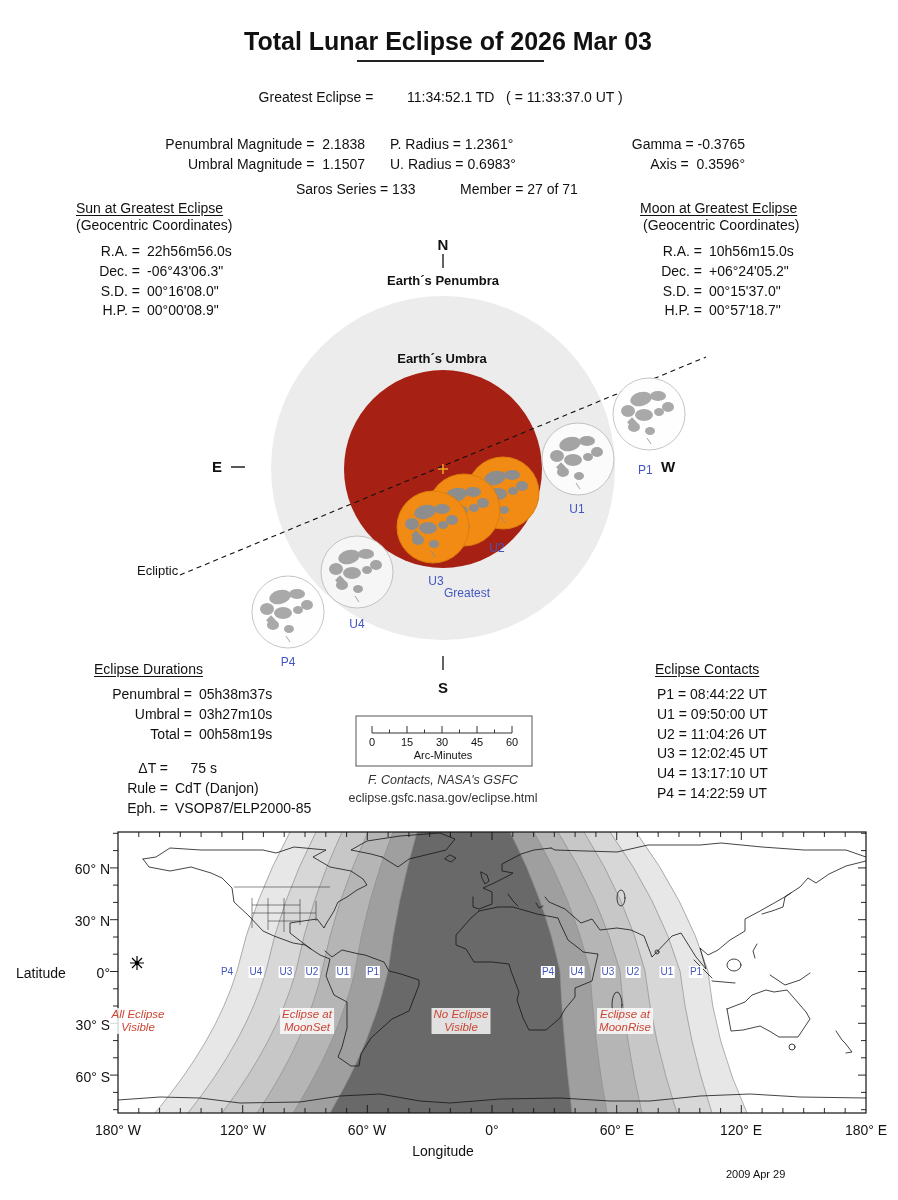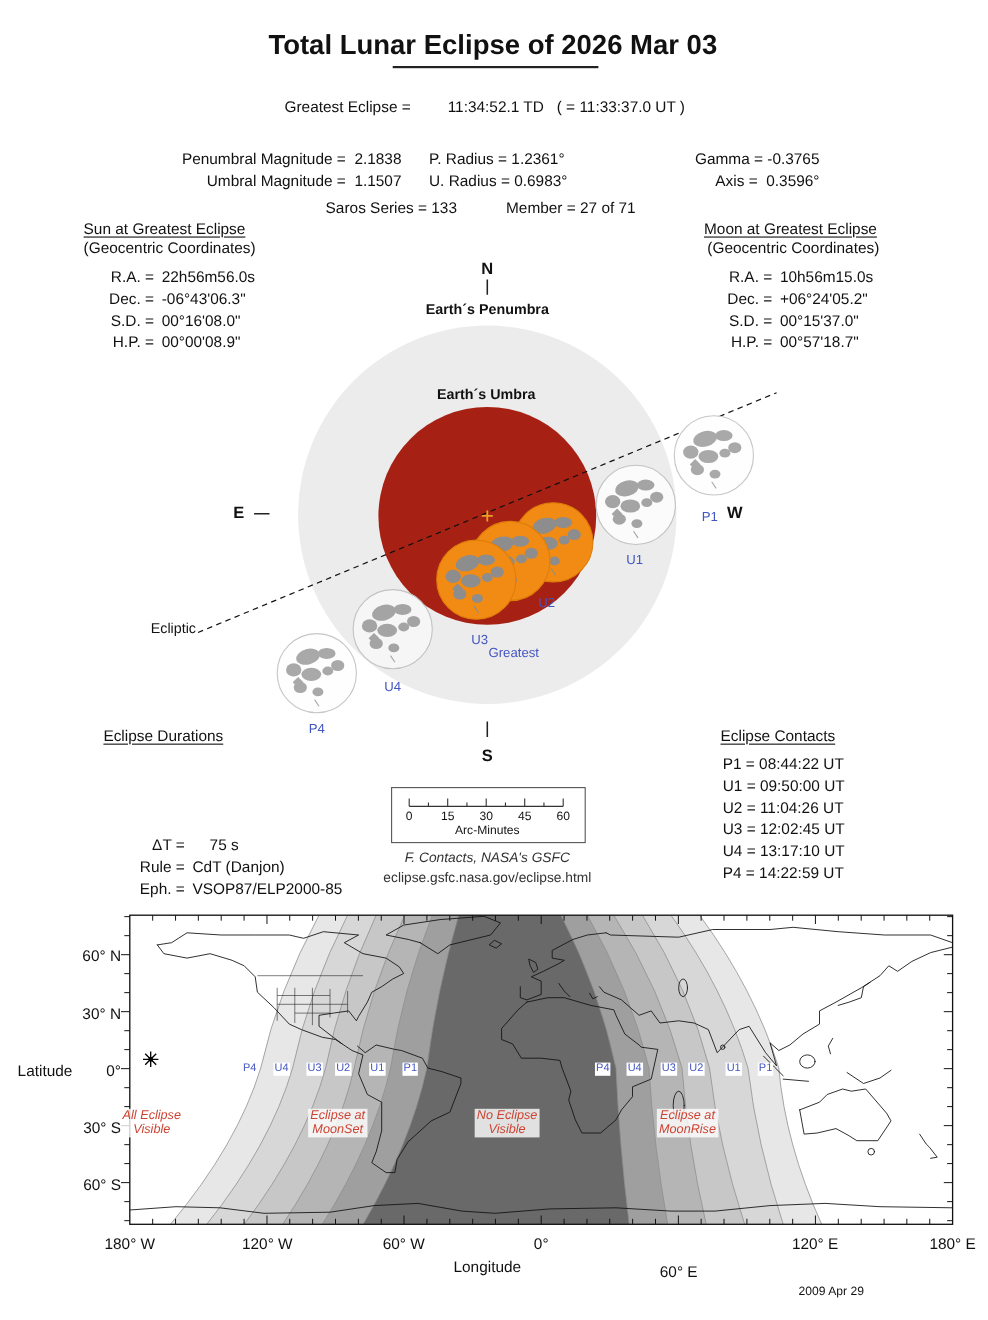--- a/index.html
+++ b/index.html
@@ -210,20 +210,34 @@
   <div class="abs ctr blue f12" style="left:577px;top:502px;">U1</div>
   <div class="abs ctr blue f12" style="left:497px;top:541px;">U2</div>
   <div class="abs ctr blue f12" style="left:436px;top:574px;">U3</div>
   <div class="abs ctr blue f12" style="left:467px;top:586px;">Greatest</div>
   <div class="abs ctr blue f12" style="left:357px;top:617px;">U4</div>
   <div class="abs ctr blue f12" style="left:288px;top:655px;">P4</div>
   <div class="abs f13" style="left:137px;top:563px;">Ecliptic</div>
   <div class="abs ctr b" style="left:443px;top:679px;font-size:15px;">S</div>
 
   <div class="abs f14 u" style="left:94px;top:661px;">Eclipse Durations</div>
+  <div class="abs f14" style="left:70px;top:686px;">
+    <div class="row">
+        <span class="lbl" style="width:122px;">Penumbral =</span>
+        <span class="val">05h38m37s</span>
+      </div>
+    <div class="row" style="margin-top:3px;">
+        <span class="lbl" style="width:122px;">Umbral =</span>
+        <span class="val">03h27m10s</span>
+      </div>
+    <div class="row" style="margin-top:3px;">
+        <span class="lbl" style="width:122px;">Total =</span>
+        <span class="val">00h58m19s</span>
+      </div>
+  </div>
   <div class="abs f14" style="left:70px;top:760px;">
     <div class="row">
         <span class="lbl b" style="width:98px;font-weight:normal;">ΔT =</span>
         <span class="val">    75 s</span>
       </div>
     <div class="row" style="margin-top:3px;">
         <span class="lbl" style="width:98px;text-align:right;">Rule =</span>
         <span class="val">CdT (Danjon)</span>
       </div>
     <div class="row" style="margin-top:3px;">
@@ -255,21 +269,21 @@
   <div class="abs f14" style="left:16px;top:965px;">Latitude</div>
   <span class="abs f14" style="right:788px;top:861px;">60° N</span>
   <span class="abs f14" style="right:788px;top:913px;">30° N</span>
   <span class="abs f14" style="right:788px;top:965px;">0°</span>
   <span class="abs f14" style="right:788px;top:1017px;">30° S</span>
   <span class="abs f14" style="right:788px;top:1069px;">60° S</span>
   <span class="abs ctr f14" style="left:118px;top:1122px;">180° W</span>
   <span class="abs ctr f14" style="left:243px;top:1122px;">120° W</span>
   <span class="abs ctr f14" style="left:367px;top:1122px;">60° W</span>
   <span class="abs ctr f14" style="left:492px;top:1122px;">0°</span>
-  <span class="abs ctr f14" style="left:617px;top:1148px;">60° E</span>
+  <span class="abs ctr f14" style="left:617px;top:1122px;">60° E</span>
   <span class="abs ctr f14" style="left:741px;top:1122px;">120° E</span>
   <span class="abs ctr f14" style="left:866px;top:1122px;">180° E</span>
   <div class="abs ctr f14" style="left:443px;top:1143px;">Longitude</div>
 
   <span class="abs ctr maplbl" style="left:227px;top:966px;">P4</span>
   <span class="abs ctr maplbl" style="left:256px;top:966px;">U4</span>
   <span class="abs ctr maplbl" style="left:286px;top:966px;">U3</span>
   <span class="abs ctr maplbl" style="left:312px;top:966px;">U2</span>
   <span class="abs ctr maplbl" style="left:343px;top:966px;">U1</span>
   <span class="abs ctr maplbl" style="left:373px;top:966px;">P1</span>

